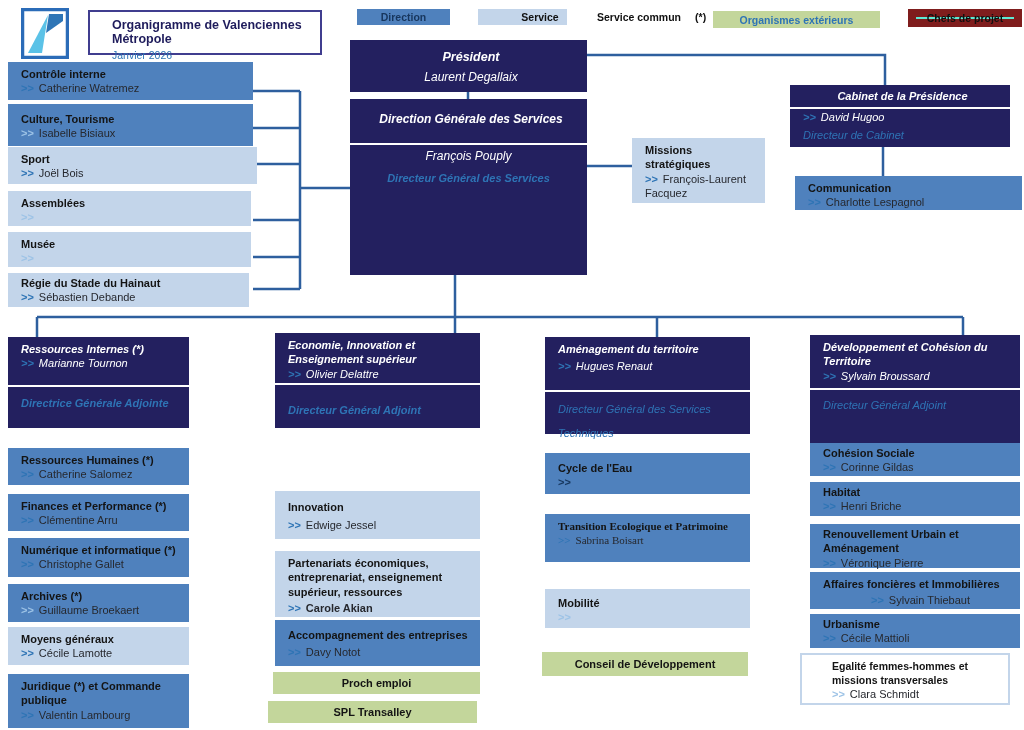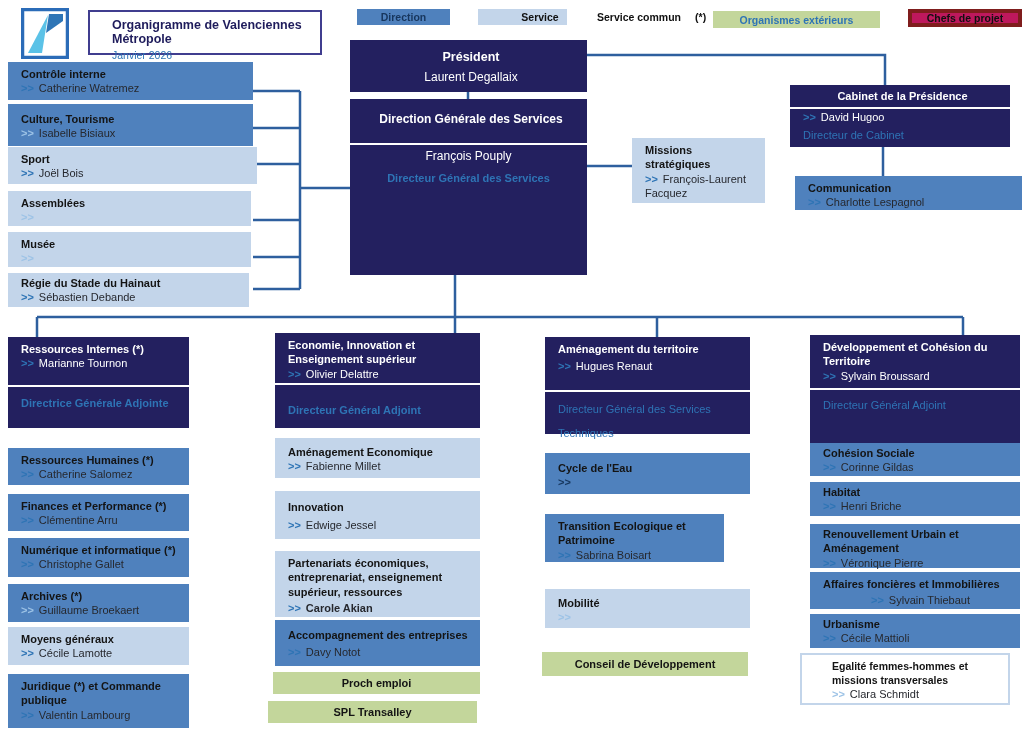--- a/index.html
+++ b/index.html
@@ -8,21 +8,21 @@
   svg.wires{position:absolute;left:0;top:0;z-index:0;}
   .box{position:absolute;box-sizing:border-box;z-index:1;padding:5px 8px 4px 13px;
        font-size:11px;line-height:1.3;}
   .bt{font-weight:700;color:#141414;}
   .nm{color:#26282e;}
   .ch{color:#2E74B5;font-weight:700;margin-right:5px;}
   .ch.mut{color:#9DC3E6;}
   .ch.dark{color:#17375E;}
   .med{background:#4F81BD;}
   .light{background:#C3D5EA;}
-  .navy{background:#23205F;}
+  .navy{background:#23205F;font-style:italic;}
   .navy .bt{color:#fff;}
   .navy .nm{color:#fff;}
   .green{background:#C3D69B;display:flex;align-items:center;justify-content:center;
          padding:2px;font-weight:700;color:#141414;}
   .outline{background:#fff;border:2px solid #C3D5EA;}
   .hdiv{position:absolute;left:0;right:0;height:2px;background:#fff;}
   .role{position:absolute;left:13px;right:5px;color:#2E74B5;font-weight:700;}
   .cen{text-align:center;}
   .pres-t{margin-top:4px;font-size:12.5px;}
   .pres-n{margin-top:5px;font-size:12px;}
@@ -34,21 +34,21 @@
   .titlebox .t1{font-size:12.5px;font-weight:700;color:#1F1C5C;}
   .titlebox .t2{font-size:10.5px;color:#2E74B5;margin-top:3px;}
   .logo{position:absolute;left:21px;top:8px;z-index:1;}
   .lg{position:absolute;z-index:1;font-size:10.5px;font-weight:700;box-sizing:border-box;
       display:flex;align-items:center;justify-content:center;}
   .lg-dir{background:#4F81BD;color:#17365D;}
   .lg-svc{background:#C3D5EA;color:#101010;padding-left:35px;}
   .lg-txt{color:#101010;}
   .lg-txt .mark{margin-left:14px;}
   .lg-org{background:#C3D69B;color:#2E74B5;}
-  .lg-chef{background:#be185d;border:4px solid #7f1d1d;color:#101010;}
+  .lg-chef{background:#5eead4;border:8px solid #7f1d1d;color:#101010;}
 </style>
 </head>
 <body>
 
 <div class="canvas">
 
   <svg class="wires" width="1024" height="730">
     <g stroke="#2E5F9E" stroke-width="2.5" fill="none">
       <path d="M468 92 L468 99"></path>
       <path d="M587 55 L885 55 L885 85"></path>
@@ -173,24 +173,20 @@
     <div class="bt">Juridique (*) et Commande publique</div>
     <div class="nm"><span class="ch">&gt;&gt;</span><span>Valentin Lambourg</span></div>
   </div>
 
   <div class="box navy" style="left:275px;top:333px;width:205px;height:95px;">
     <div class="bt">Economie, Innovation et Enseignement supérieur</div>
     <div class="nm"><span class="ch">&gt;&gt;</span><span>Olivier Delattre</span></div>
     <div class="hdiv" style="top:50px;"></div>
     <div class="role" style="top:70px;">Directeur Général Adjoint</div>
   </div>
-  <div class="box light" style="left:275px;top:438px;width:205px;height:40px;padding-top:7px;">
-    <div class="bt">Aménagement Economique</div>
-    <div class="nm"><span class="ch">&gt;&gt;</span><span>Fabienne Millet</span></div>
-  </div>
   <div class="box light" style="left:275px;top:491px;width:205px;height:48px;padding-top:9px;">
     <div class="bt">Innovation</div>
     <div class="nm" style="margin-top:4px;"><span class="ch">&gt;&gt;</span><span>Edwige Jessel</span></div>
   </div>
   <div class="box light" style="left:275px;top:551px;width:205px;height:66px;">
     <div class="bt">Partenariats économiques, entreprenariat, enseignement supérieur, ressources</div>
     <div class="nm" style="margin-top:2px;"><span class="ch">&gt;&gt;</span><span style="font-weight:700;">Carole Akian</span></div>
   </div>
   <div class="box med" style="left:275px;top:620px;width:205px;height:46px;padding-top:8px;">
     <div class="bt">Accompagnement des entreprises</div>
@@ -206,21 +202,21 @@
   <div class="box navy" style="left:545px;top:337px;width:205px;height:97px;">
     <div class="bt">Aménagement du territoire</div>
     <div class="nm" style="margin-top:3px;"><span class="ch">&gt;&gt;</span><span>Hugues Renaut</span></div>
     <div class="hdiv" style="top:53px;"></div>
     <div class="role" style="top:60px;line-height:2.2;font-weight:400;">Directeur Général des Services Techniques</div>
   </div>
   <div class="box med" style="left:545px;top:453px;width:205px;height:41px;padding-top:8px;">
     <div class="bt">Cycle de l'Eau</div>
     <div class="nm"><span class="ch dark">&gt;&gt;</span><span></span></div>
   </div>
-  <div class="box med" style="left:545px;top:514px;width:179px;height:48px;">
+  <div class="box med" style="left:545px;top:514px;width:205px;height:48px;font-family:Liberation Serif, serif;">
     <div class="bt">Transition Ecologique et Patrimoine</div>
     <div class="nm"><span class="ch">&gt;&gt;</span><span>Sabrina Boisart</span></div>
   </div>
   <div class="box light" style="left:545px;top:589px;width:205px;height:39px;padding-top:7px;">
     <div class="bt">Mobilité</div>
     <div class="nm"><span class="ch mut">&gt;&gt;</span><span></span></div>
   </div>
   <div class="box green" style="left:542px;top:652px;width:206px;height:24px;">
     <span>Conseil de Développement</span>
   </div>

